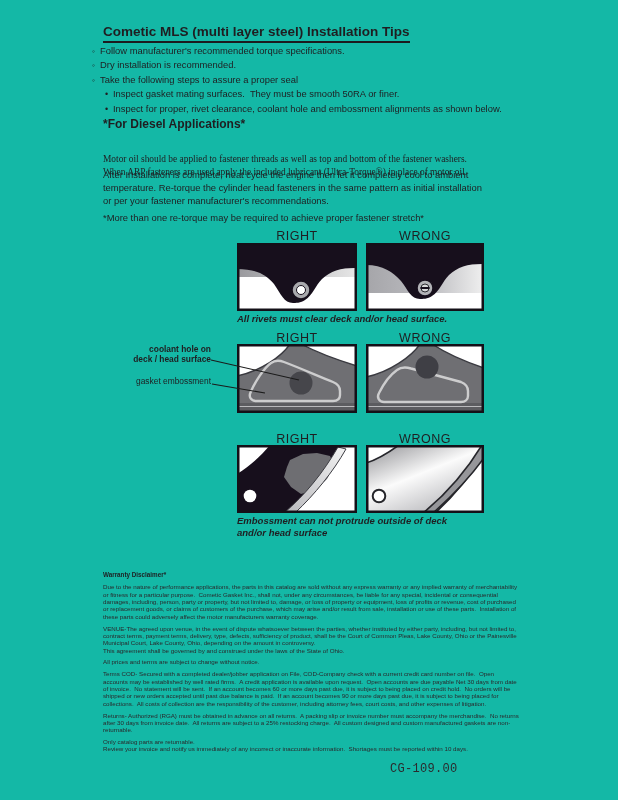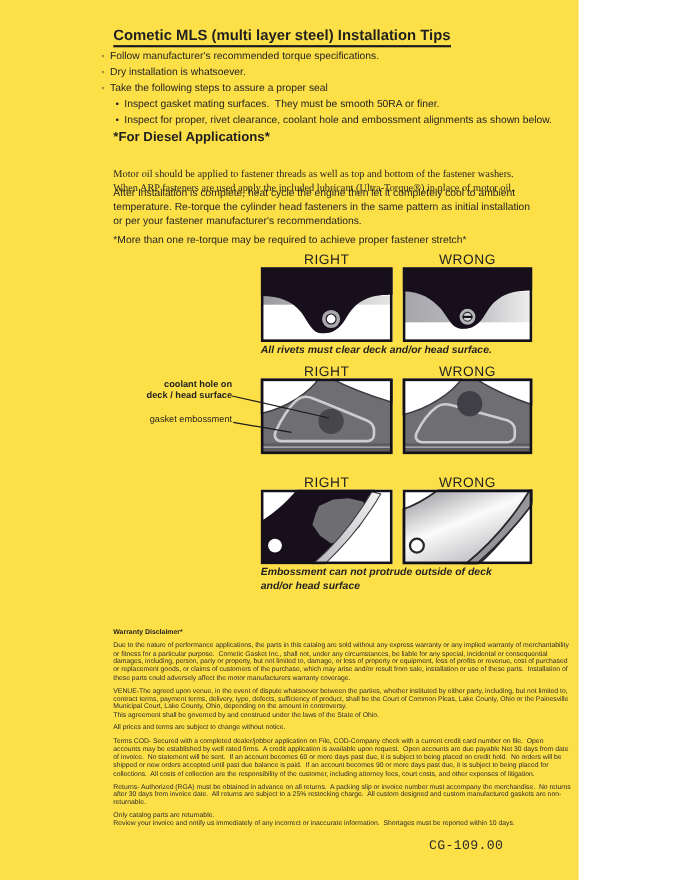--- a/index.html
+++ b/index.html
@@ -1,17 +1,17 @@
 <!DOCTYPE html>
 <html><head>
 <meta charset="utf-8">
 <style>
   html,body{margin:0;padding:0;background:#ffffff;}
   #page{
-    position:relative;width:526px;height:800px;background:#fde047;overflow:hidden;
+    position:relative;width:618px;height:800px;background:#14b8a6;overflow:hidden;
     font-family:"Liberation Sans", sans-serif;color:#1f1e21;
   }
   .abs{position:absolute;}
   .title{
     left:103px;top:24px;font-size:13.5px;font-weight:bold;
     border-bottom:2px solid #1c1b1e;padding-bottom:2px;white-space:nowrap;
   }
   .tips{left:92px;top:44px;font-size:9.4px;line-height:13.4px;white-space:nowrap;}
   .tip-row{display:flex;align-items:baseline;}
   .tip-marker{width:8px;font-size:8.5px;color:#1f1e21;}
@@ -39,21 +39,21 @@
 
   <div class="abs title">Cometic MLS (multi layer steel) Installation Tips</div>
 
   <div class="abs tips">
     <div class="tip-row">
       <span class="tip-marker">◦</span>
       <span class="tip-text">Follow manufacturer's recommended torque specifications.</span>
     </div>
     <div class="tip-row">
       <span class="tip-marker">◦</span>
-      <span class="tip-text">Dry installation is whatsoever.</span>
+      <span class="tip-text">Dry installation is recommended.</span>
     </div>
     <div class="tip-row">
       <span class="tip-marker">◦</span>
       <span class="tip-text">Take the following steps to assure a proper seal</span>
     </div>
     <div class="tip-row sub-row">
       <span class="sub-marker">•</span>
       <span class="tip-text">Inspect gasket mating surfaces.  They must be smooth 50RA or finer.</span>
     </div>
     <div class="tip-row sub-row">

